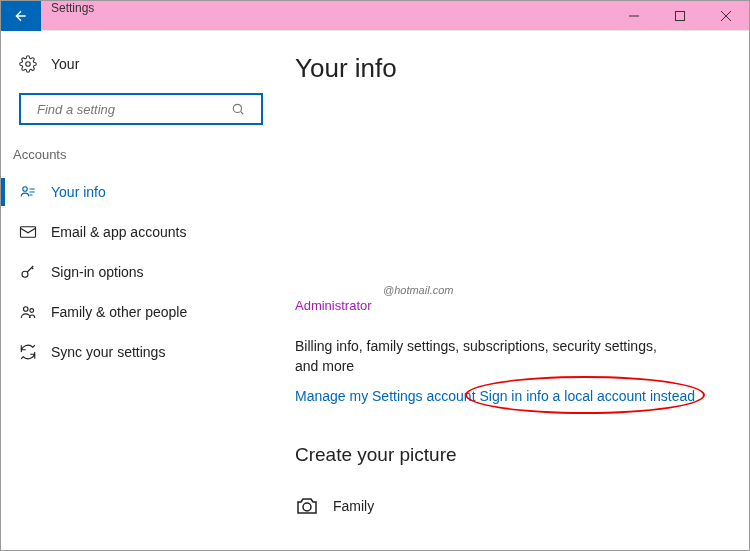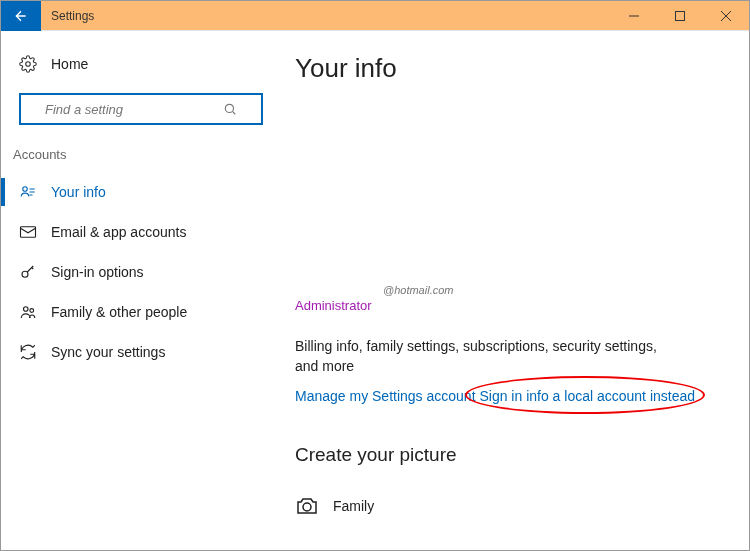--- a/index.html
+++ b/index.html
@@ -1,29 +1,29 @@
 <!DOCTYPE html>
 <html><head>
   <meta charset="utf-8">
   <style>
     * { margin: 0; padding: 0; box-sizing: border-box; }
     body { font-family: "Segoe UI", Tahoma, sans-serif; font-size: 14px; color: #222; background: #fff; width: 750px; height: 551px; overflow: hidden; border: 1px solid #999; position: relative; }
-    .titlebar { height: 30px; display: flex; align-items: center; background: #fdba74; border-bottom: 1px solid #e5e5e5; }
+    .titlebar { height: 30px; display: flex; background: #f9a8d4; border-bottom: 1px solid #e5e5e5; }
     .back-btn { width: 40px; height: 30px; background: #0067b8; display: flex; align-items: center; justify-content: center; color: #fff; }
     .back-btn svg { width: 16px; height: 16px; }
     .title-text { margin-left: 10px; font-size: 12px; color: #333; flex: 1; }
     .win-controls { display: flex; }
     .win-btn { width: 46px; height: 30px; display: flex; align-items: center; justify-content: center; color: #333; }
     .win-btn svg { width: 10px; height: 10px; }
     .content { display: flex; height: calc(100% - 30px); }
     .sidebar { width: 280px; padding: 18px 0 0 0; }
     .home-row { display: flex; align-items: center; padding: 6px 18px; margin-bottom: 14px; }
     .home-row svg { width: 18px; height: 18px; margin-right: 14px; color: #333; }
     .home-row span { font-size: 14px; }
-    .search-box { margin: 0 18px 22px 18px; height: 32px; border: 2px solid #0067b8; display: flex; align-items: center; padding: 0 24px; }
+    .search-box { margin: 0 18px 22px 18px; height: 32px; border: 2px solid #0067b8; display: flex; align-items: center; padding: 0 16px; }
     .search-box input { border: none; outline: none; flex: 1; font-size: 13px; font-family: inherit; font-style: italic; color: #666; }
     .search-box input::placeholder { color: #777; font-style: italic; }
     .search-box svg { width: 14px; height: 14px; color: #777; }
     .category-label { padding: 0 18px 10px 12px; color: #666; font-size: 13px; }
     .nav-item { display: flex; align-items: center; padding: 11px 18px; font-size: 14px; position: relative; cursor: default; }
     .nav-item.active { color: #0067b8; }
     .nav-item.active::before { content: ""; position: absolute; left: 0; top: 6px; bottom: 6px; width: 4px; background: #0067b8; }
     .nav-item svg { width: 18px; height: 18px; margin-right: 14px; flex-shrink: 0; }
     .main { flex: 1; padding: 22px 30px 0 14px; overflow: hidden; }
     .page-heading { font-size: 26px; font-weight: 400; margin-bottom: 200px; margin-left: 0; }
@@ -67,21 +67,21 @@
   </div>
 </div>
 
 <div class="content">
   <div class="sidebar">
     <div class="home-row">
       <svg viewBox="0 0 24 24" fill="none" stroke="currentColor" stroke-width="1.5">
           <circle cx="12" cy="12" r="3"></circle>
           <path d="M19.4 15a1.65 1.65 0 0 0 .33 1.82l.06.06a2 2 0 0 1-2.83 2.83l-.06-.06a1.65 1.65 0 0 0-1.82-.33 1.65 1.65 0 0 0-1 1.51V21a2 2 0 0 1-4 0v-.09a1.65 1.65 0 0 0-1-1.51 1.65 1.65 0 0 0-1.82.33l-.06.06a2 2 0 1 1-2.83-2.83l.06-.06a1.65 1.65 0 0 0 .33-1.82 1.65 1.65 0 0 0-1.51-1H3a2 2 0 0 1 0-4h.09a1.65 1.65 0 0 0 1.51-1 1.65 1.65 0 0 0-.33-1.82l-.06-.06a2 2 0 1 1 2.83-2.83l.06.06a1.65 1.65 0 0 0 1.82.33h0a1.65 1.65 0 0 0 1-1.51V3a2 2 0 0 1 4 0v.09a1.65 1.65 0 0 0 1 1.51 1.65 1.65 0 0 0 1.82-.33l.06-.06a2 2 0 1 1 2.83 2.83l-.06.06a1.65 1.65 0 0 0-.33 1.82v0a1.65 1.65 0 0 0 1.51 1H21a2 2 0 0 1 0 4h-.09a1.65 1.65 0 0 0-1.51 1z"></path>
         </svg>
-      <span>Home</span>
+      <span>Your</span>
     </div>
     <div class="search-box">
       <input type="text" placeholder="Find a setting" style="">
       <svg viewBox="0 0 24 24" fill="none" stroke="currentColor" stroke-width="2">
           <circle cx="11" cy="11" r="7"></circle>
           <path d="m21 21-4.35-4.35"></path>
         </svg>
     </div>
     <div class="category-label">Accounts</div>
 

